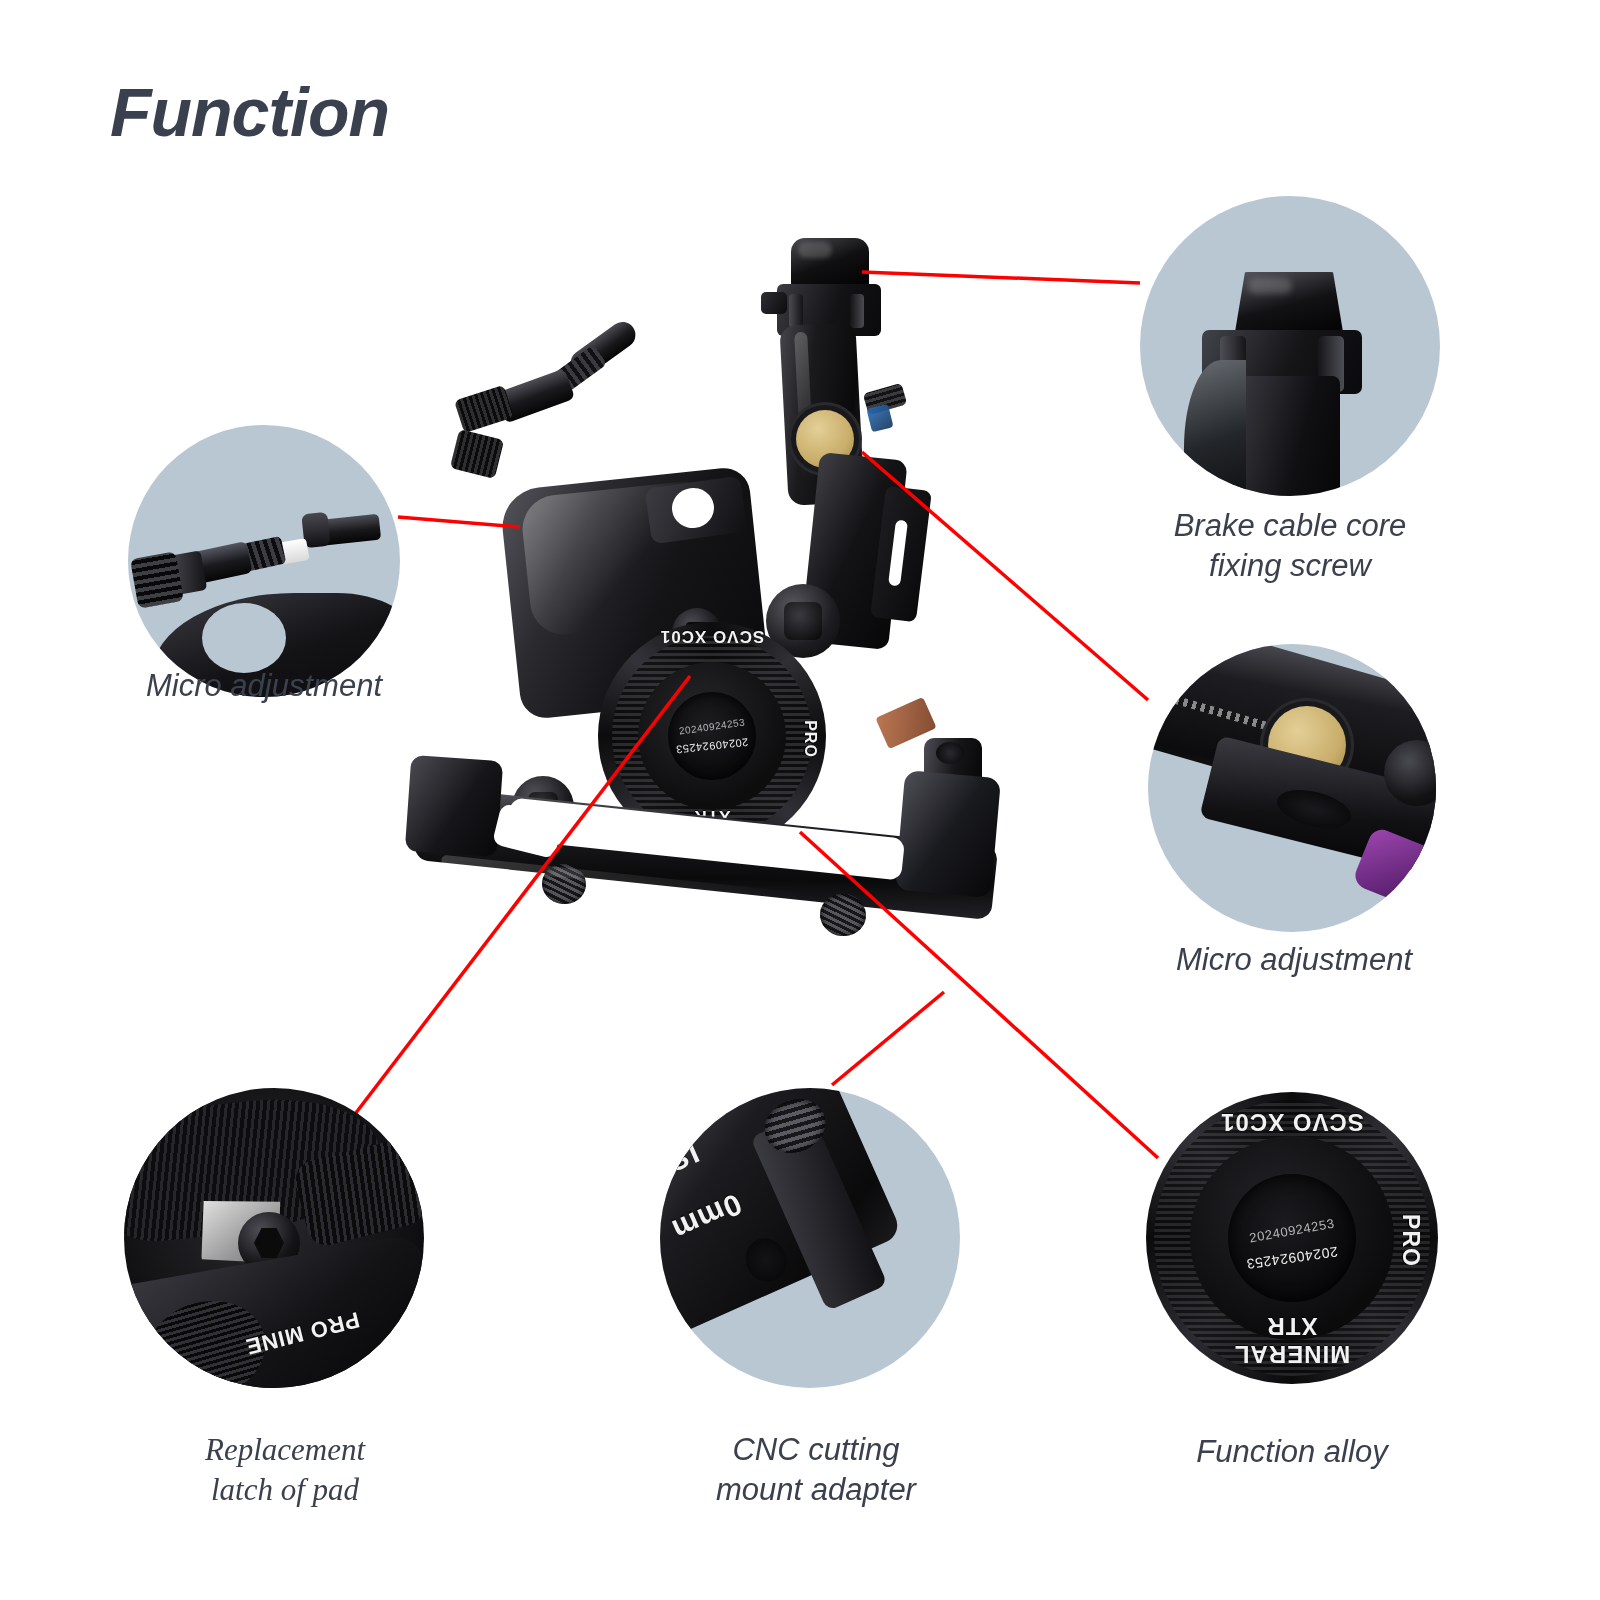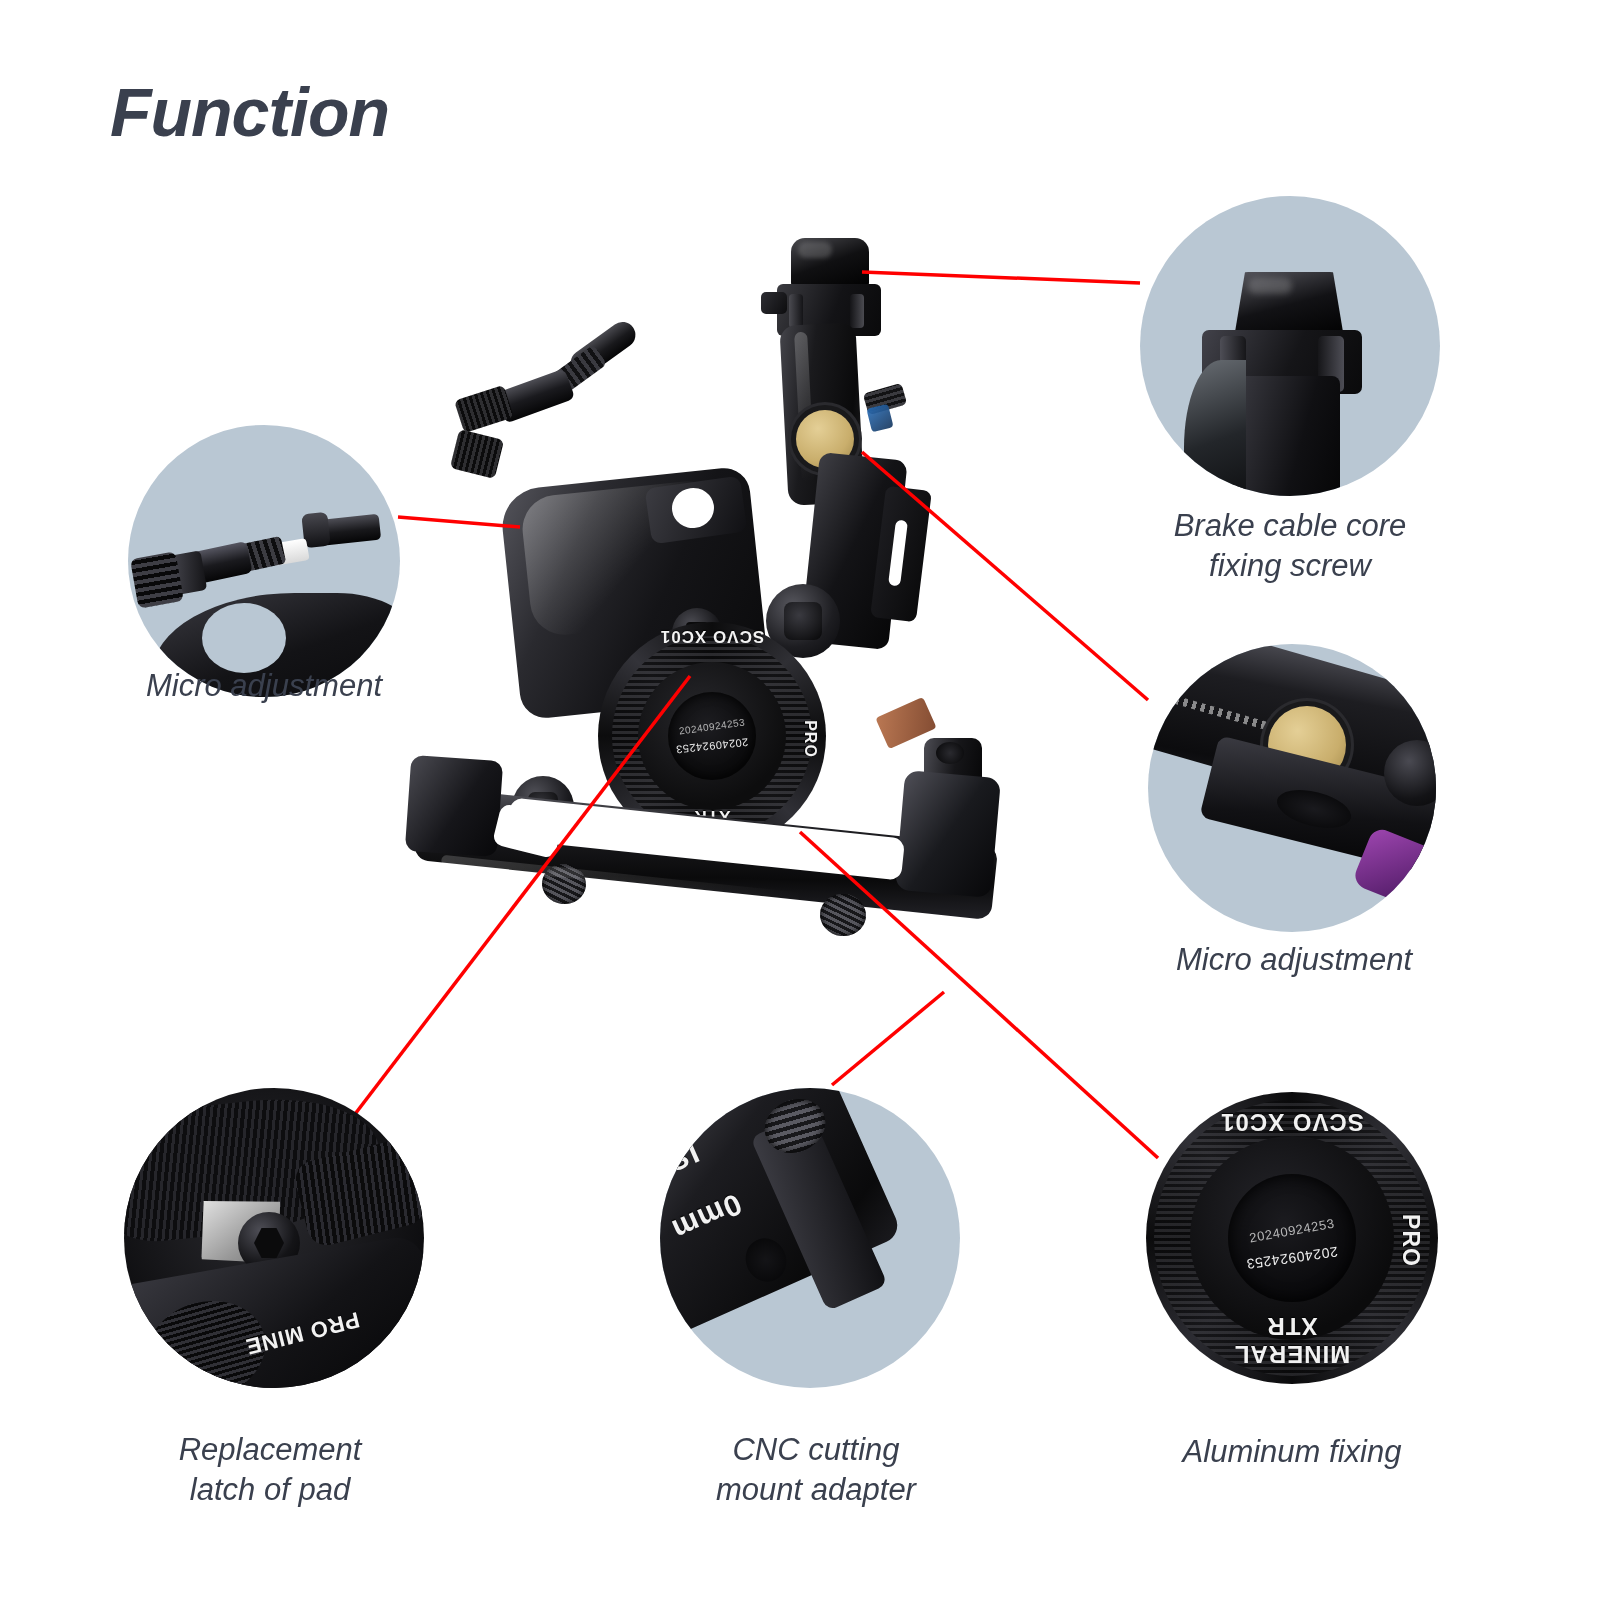--- a/index.html
+++ b/index.html
@@ -314,21 +314,21 @@
       <div style="position:absolute;left:130px;top:140px;width:30px;height:30px;
            background:#0b0b0c;clip-path:polygon(25% 0,75% 0,100% 50%,75% 100%,25% 100%,0 50%);"></div>
 
       <div style="position:absolute;left:-10px;top:172px;width:320px;height:140px;
            border-radius:28px;transform:rotate(-10deg);
            background:linear-gradient(150deg,#3a3a41,#131316 55%,#060607);"></div>
       <div style="position:absolute;left:22px;top:214px;width:120px;height:96px;border-radius:50%;
            background:repeating-linear-gradient(0deg,#303036 0 3px,#09090a 3px 6px);transform:rotate(-16deg);"></div>
       <div class="txt" style="left:120px;top:232px;font-size:22px;transform:rotate(166deg);">PRO MINE</div>
     </div>
-    <div class="clabel" style="left:90px;top:1430px;width:360px;">Replacement
+    <div class="clabel" style="left:105px;top:1430px;width:360px;font-family:Liberation Serif, serif;">Replacement
 latch of pad</div>
   </div>
 
   <div class="callout">
     <div class="bubble" style="left:660px;top:1088px;width:300px;height:300px;">
 
       <div style="position:absolute;left:-56px;top:10px;width:270px;height:200px;
            border-radius:18px;transform:rotate(-24deg);
            background:linear-gradient(150deg,#4f4f57,#1c1c20 38%,#0a0a0b 82%,#1b1b1f);"></div>
 
@@ -371,16 +371,16 @@
         <div class="txt" style="left:72px;top:16px;width:148px;text-align:center;font-size:24px;">MINERAL XTR</div>
         <div class="txt" style="left:70px;bottom:16px;width:152px;text-align:center;font-size:24px;">SCVO XC01</div>
         <div class="txt" style="left:-8px;top:130px;width:72px;text-align:center;font-size:23px;
              transform:rotate(-90deg);">PRO</div>
         <div style="position:absolute;left:96px;top:118px;width:100px;text-align:center;color:#ececec;
              font-size:14px;letter-spacing:.6px;transform:rotate(-8deg);">20240924253</div>
         <div style="position:absolute;left:96px;top:146px;width:100px;text-align:center;color:#d2d2d2;
              font-size:13px;letter-spacing:.6px;transform:rotate(170deg);opacity:.85;">20240924253</div>
       </div>
     </div>
-    <div class="clabel" style="left:1112px;top:1432px;width:360px;">Aluminum fixing</div>
+    <div class="clabel" style="left:1112px;top:1432px;width:360px;">Function alloy</div>
   </div>
 
 </div>
 
 </body></html>

